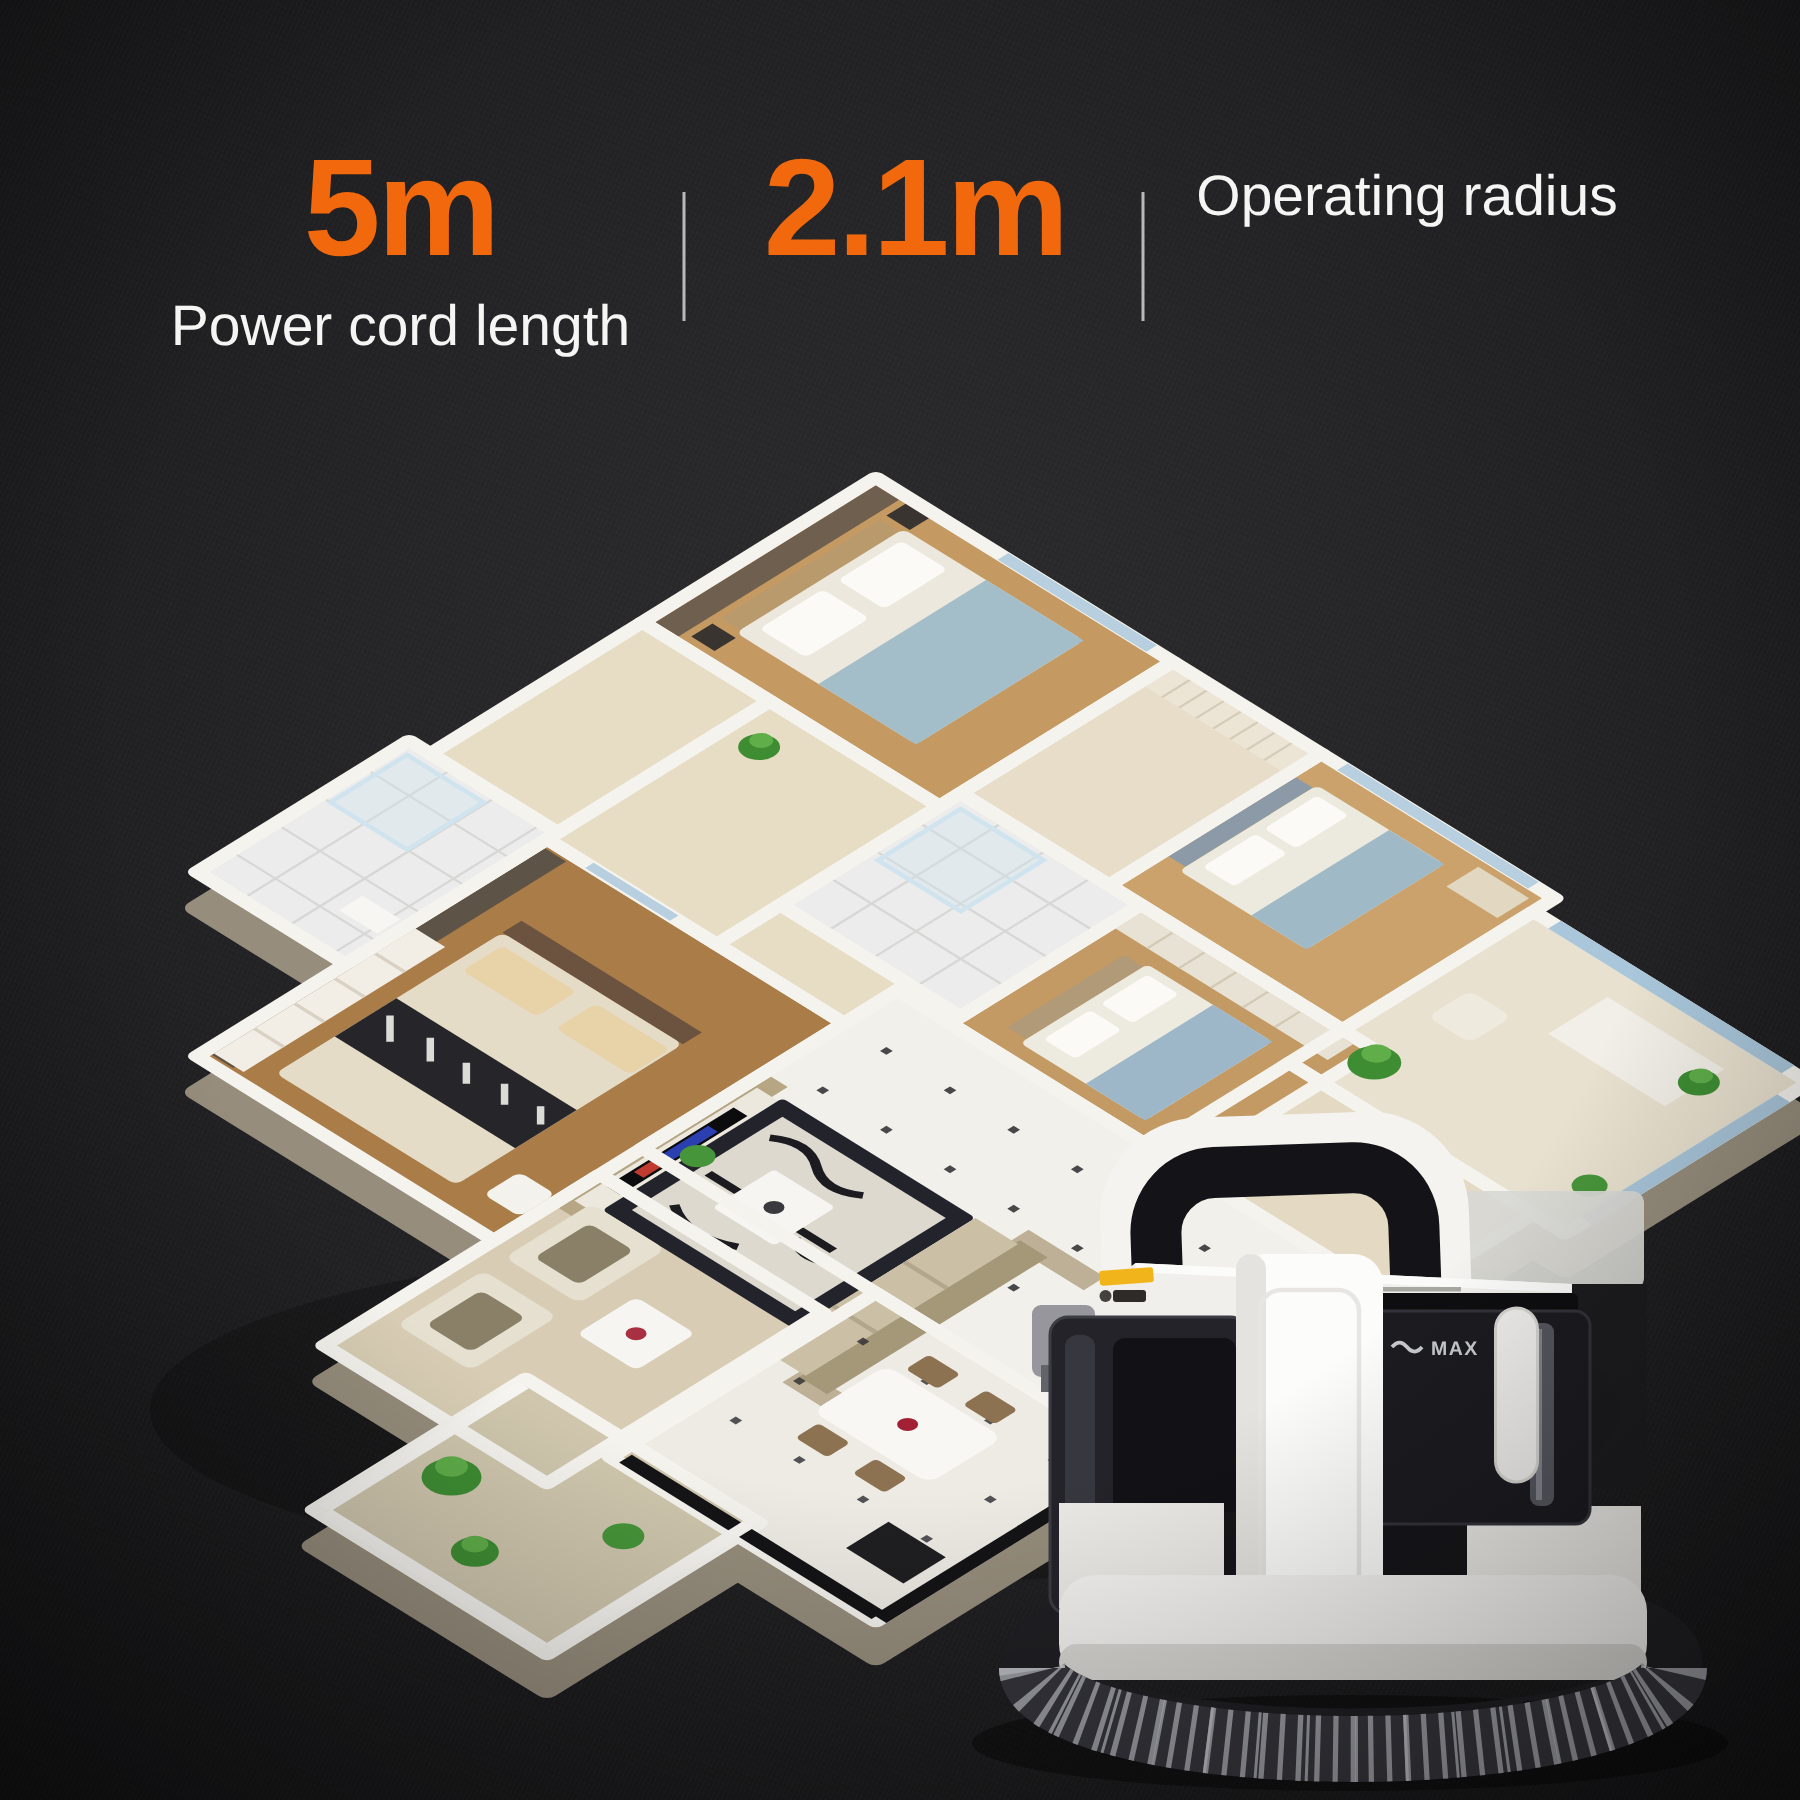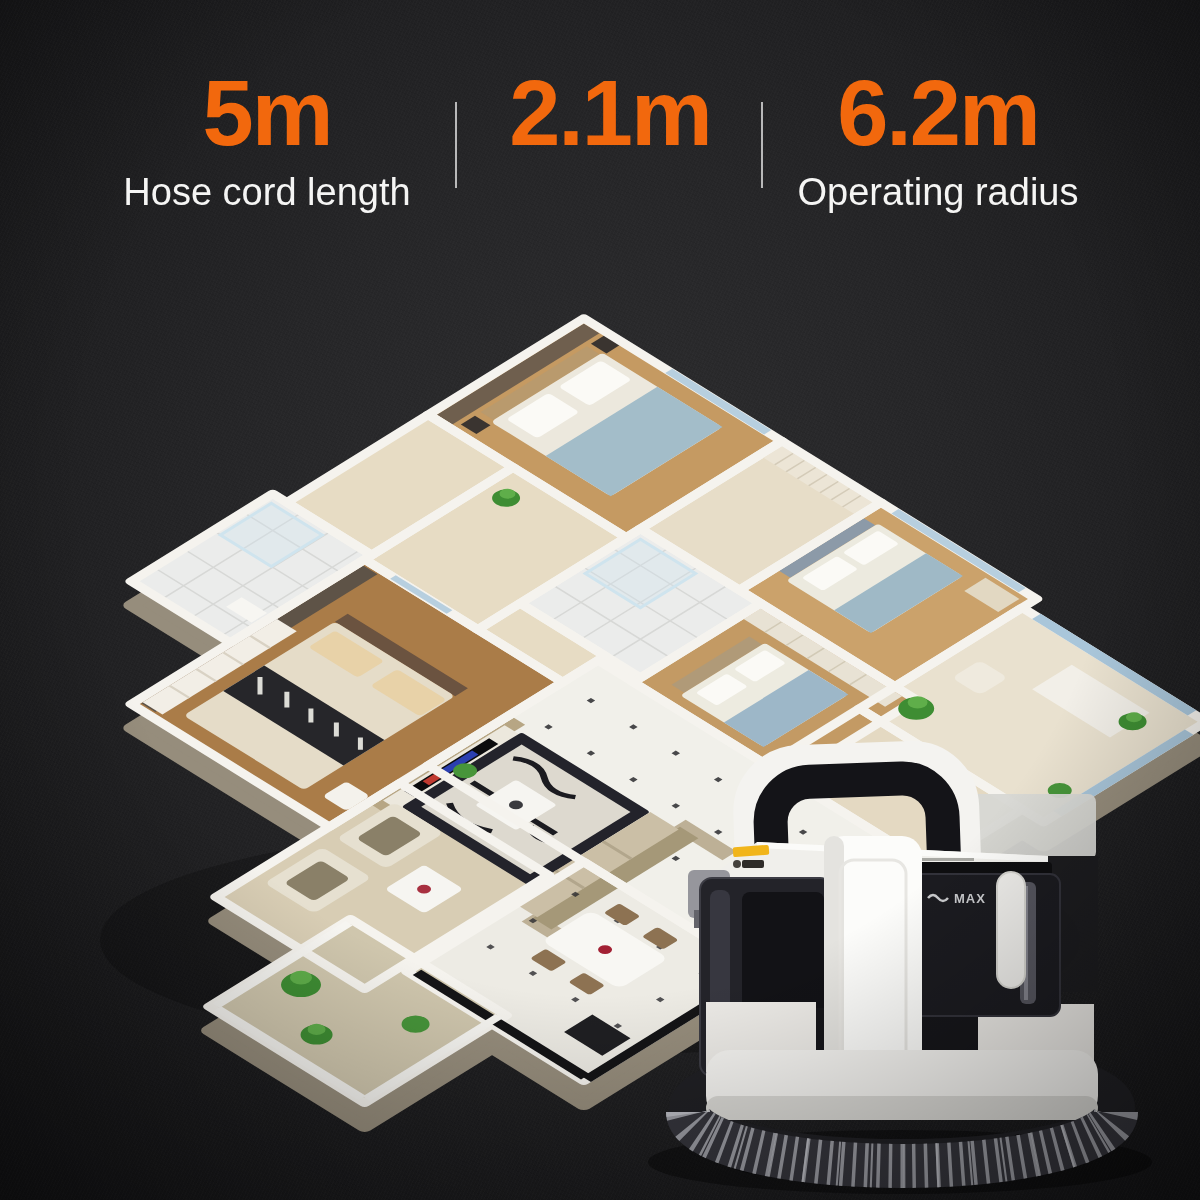--- a/index.html
+++ b/index.html
@@ -12,21 +12,21 @@
     position:absolute;inset:0;pointer-events:none;
     background:
       repeating-linear-gradient(115deg, rgba(255,255,255,.016) 0 1px, transparent 1px 3px),
       repeating-linear-gradient(23deg, rgba(0,0,0,.06) 0 1px, transparent 1px 4px);
   }
   .vignette{
     position:absolute;inset:0;pointer-events:none;
     background:radial-gradient(circle at 50% 40%, rgba(0,0,0,0) 0 55%, rgba(0,0,0,.42) 100%);
   }
   .stage{position:absolute;left:0;top:0;}
-  .stats{position:absolute;left:0;top:70px;width:1068px;height:150px;z-index:5;}
+  .stats{position:absolute;left:0;top:96px;width:1068px;height:150px;z-index:5;}
   .stat{position:absolute;text-align:center;}
   .stat .value{
     font-size:92px;font-weight:700;line-height:.95;color:#f2680d;letter-spacing:-2px;
   }
   .stat .label{
     margin-top:15px;font-size:38px;font-weight:400;line-height:1.1;color:#f5f5f4;
   }
   .stat1{left:52px;width:430px;}
   .stat2{left:460px;width:300px;}
   .stat3{left:763px;width:350px;}
@@ -346,26 +346,25 @@
       <path d="M688 1112 A214 54 0 0 0 1116 1112" fill="none" stroke="#35353c" stroke-width="44"></path>
       <path d="M688 1112 A214 54 0 0 0 1116 1112" fill="none" stroke="#9b9ca3" stroke-width="44" stroke-dasharray="3.5 8.5"></path>
       <path d="M688 1112 A214 54 0 0 0 1116 1112" fill="none" stroke="#c9cad0" stroke-width="44" stroke-dasharray="2 31" opacity="0.7"></path>
     </g>
   </g>
 </svg>
 
 <div class="stats">
   <div class="stat stat1">
     <div class="value">5m</div>
-    <div class="label">Hose cord length</div>
+    <div class="label">Power cord length</div>
   </div>
   <div class="vdiv vdiv1"></div>
   <div class="stat stat2">
     <div class="value">2.1m</div>
   </div>
   <div class="vdiv vdiv2"></div>
   <div class="stat stat3">
-    <div class="value">6.2m</div>
     <div class="label">Operating radius</div>
   </div>
 </div>
 
 <div class="vignette"></div>
 
 </body></html>

